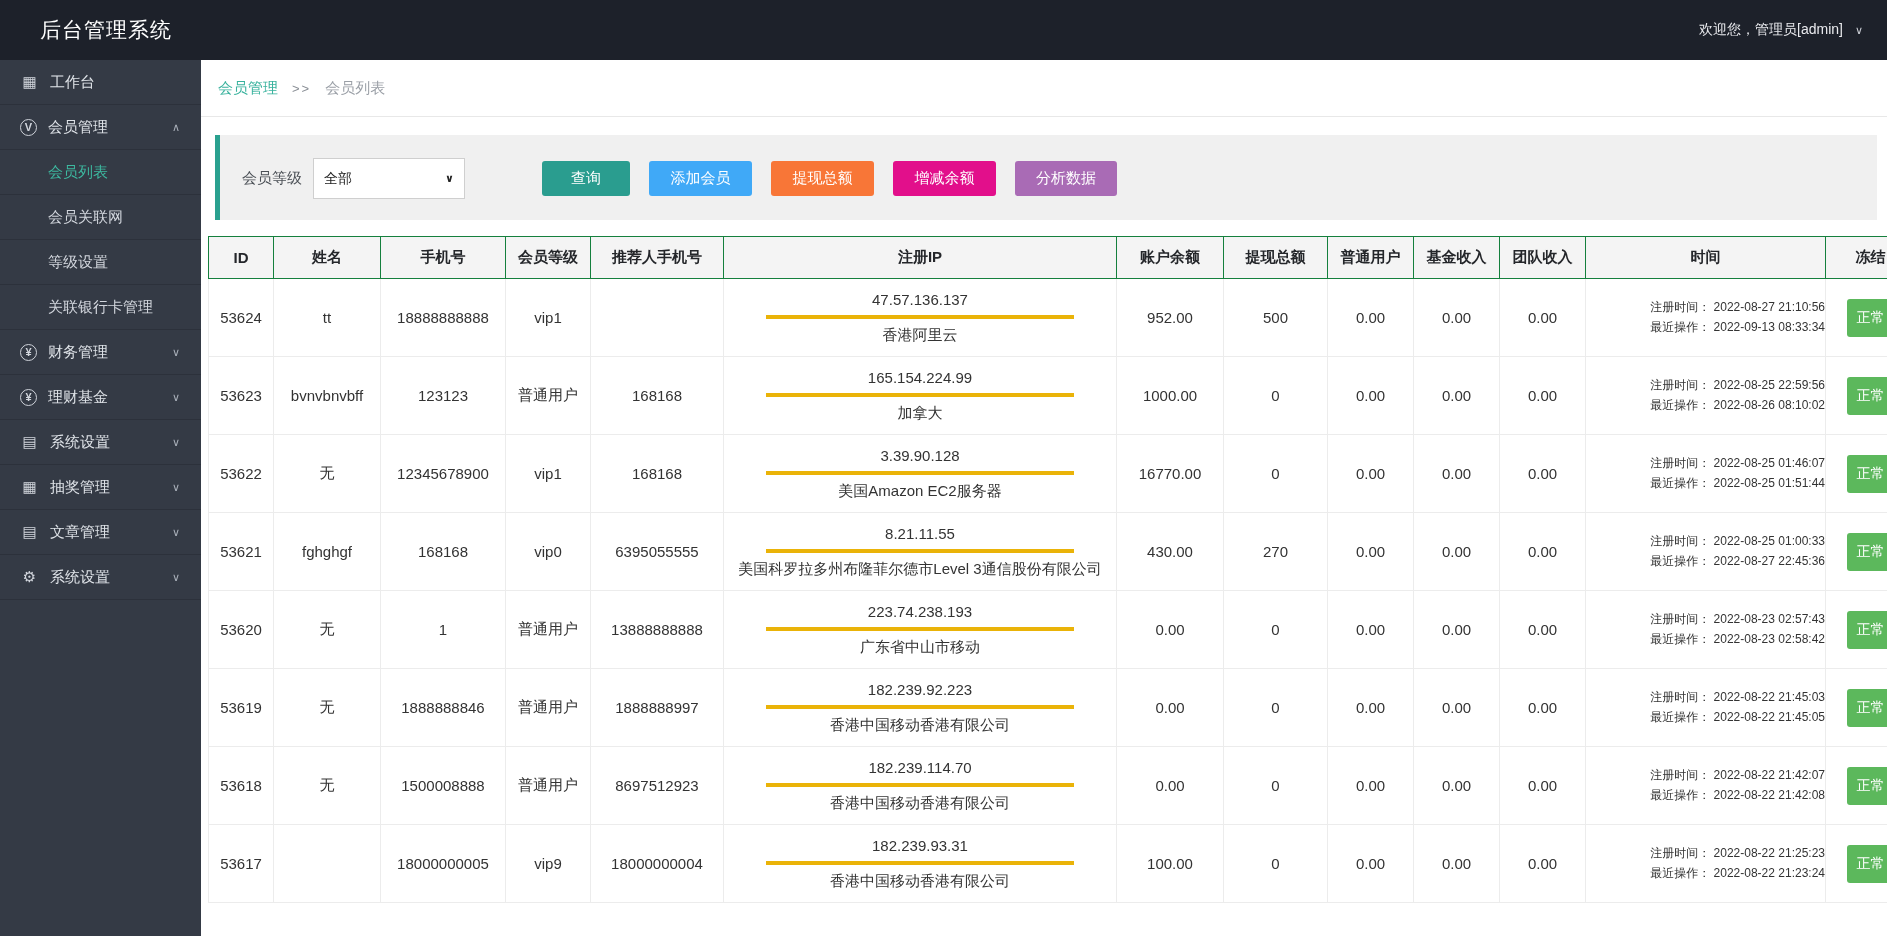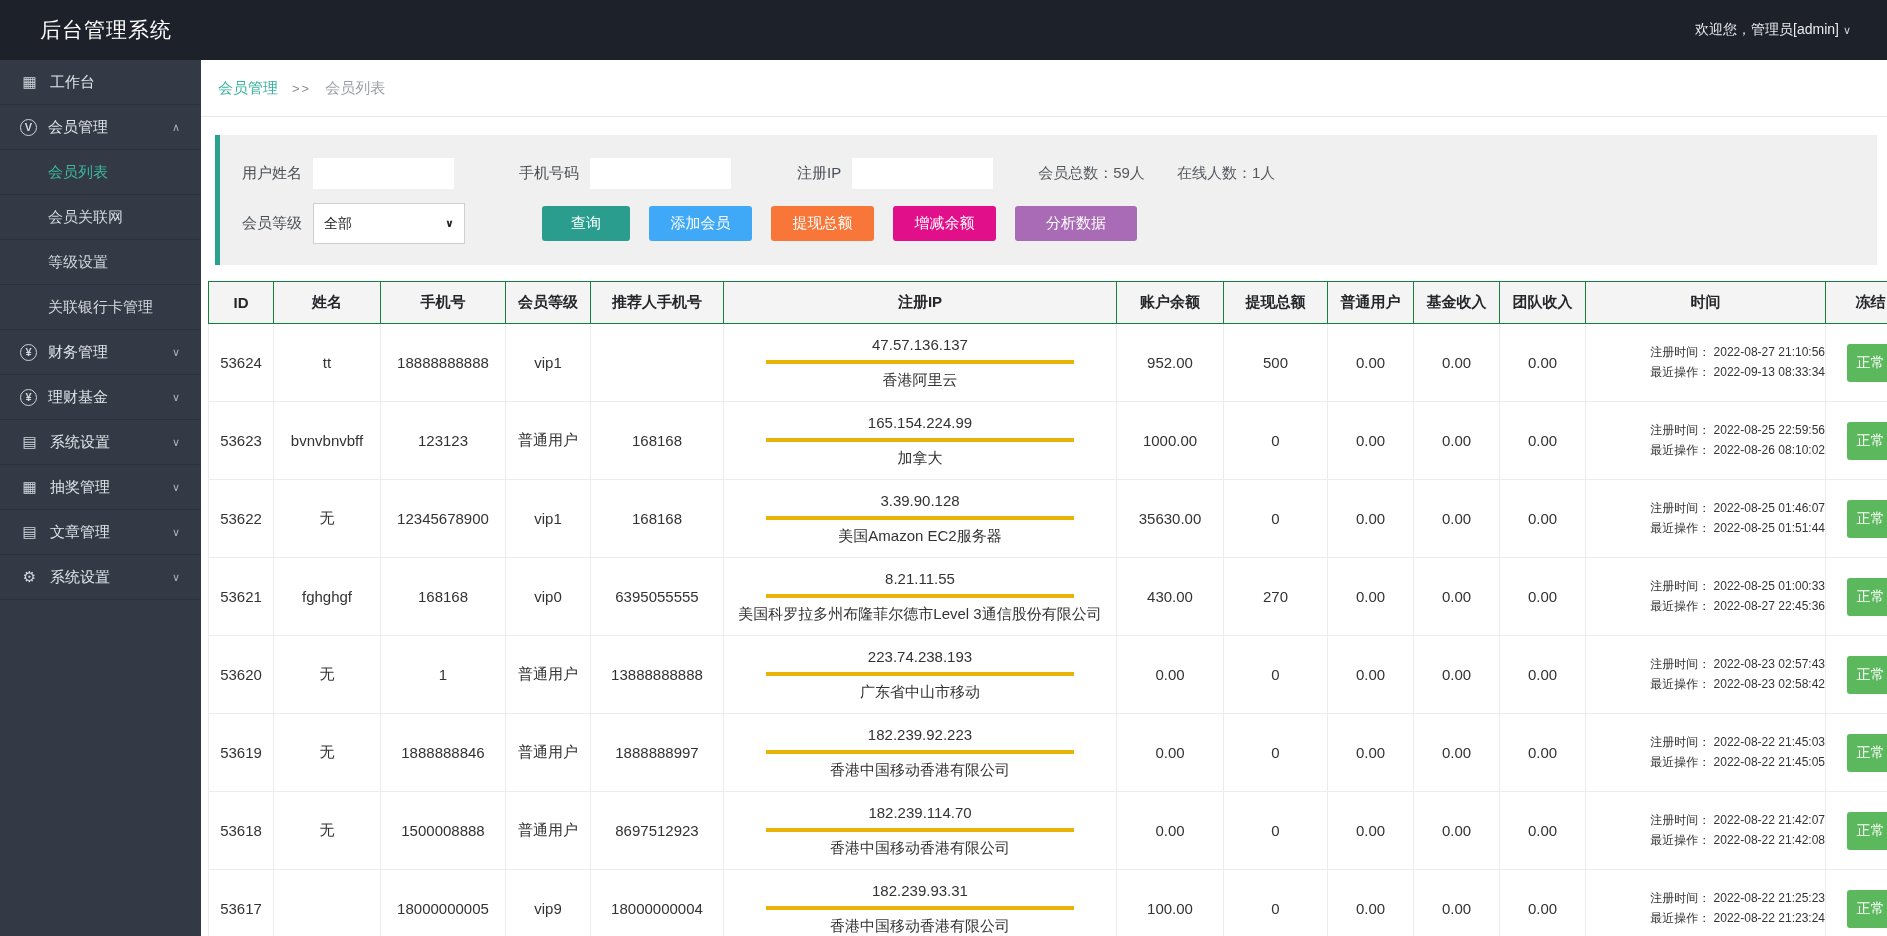--- a/index.html
+++ b/index.html
@@ -4,21 +4,21 @@
 <style>
   * { margin:0; padding:0; box-sizing:border-box; }
   html,body { width:1887px; height:936px; overflow:hidden; background:#fff;
     font-family:"Liberation Sans","DejaVu Sans",sans-serif; }
 
   
   .topbar { position:absolute; top:0; left:0; width:1887px; height:60px;
     background:#1d212a; color:#fff; display:flex; align-items:center;
     justify-content:space-between; z-index:5; }
   .topbar .title { margin-left:40px; font-size:21px; font-weight:500; letter-spacing:1px; }
-  .topbar .welcome { margin-right:36px; font-size:14px; color:#e9eaee; display:flex; align-items:center; gap:4px; cursor:pointer; }
+  .topbar .welcome { margin-right:24px; font-size:14px; color:#e9eaee; display:flex; align-items:center; gap:12px; cursor:pointer; }
   .topbar .welcome .chev { font-size:11px; color:#cfd2d9; }
 
   
   .sidebar { position:absolute; top:60px; left:0; width:201px; height:876px;
     background:#343a45; }
   .side-item { height:45px; display:flex; align-items:center; padding-left:20px;
     color:#dfe3e8; font-size:15px; border-bottom:1px solid #2c313b; position:relative; cursor:pointer; }
   .side-item .chev { position:absolute; right:21px; font-size:11px; color:#aab0ba; }
   .sub-item { height:45px; display:flex; align-items:center; padding-left:48px;
     color:#d2d6dd; font-size:15px; border-bottom:1px solid #2c313b; cursor:pointer; }
@@ -131,52 +131,34 @@
 
 <div class="main">
 
   <div class="crumb">
     <span class="parent">会员管理</span>
     <span class="sep">&gt;&gt;</span>
     <span class="cur">会员列表</span>
   </div>
 
   <div class="filter">
-    <div class="f-row first">
-      <div class="f-group">
-        <span class="f-label">用户姓名</span>
-        <input class="f-input" type="text" style="">
-      </div>
-      <div class="f-group g2">
-        <span class="f-label">手机号码</span>
-        <input class="f-input" type="text" style="">
-      </div>
-      <div class="f-group g3">
-        <span class="f-label">注册IP</span>
-        <input class="f-input" type="text" style="">
-      </div>
-      <div class="stats">
-        <span>会员总数：59人</span>
-        <span>在线人数：1人</span>
-      </div>
-    </div>
     <div class="f-row">
       <div class="f-group">
         <span class="f-label">会员等级</span>
         <div class="f-select">
           <span>全部</span>
           <span class="chev">∨</span>
         </div>
       </div>
       <div class="btns" id="filter-buttons">
           <button class="fbtn" style="background: rgb(42, 157, 143); width: 88px;">查询</button>
           <button class="fbtn" style="background: rgb(64, 169, 247); width: 103px;">添加会员</button>
           <button class="fbtn" style="background: rgb(248, 118, 55); width: 103px;">提现总额</button>
           <button class="fbtn" style="background: rgb(226, 15, 139); width: 103px;">增减余额</button>
-          <button class="fbtn" style="background: rgb(169, 107, 181); width: 122px;">分析数据</button>
+          <button class="fbtn" style="background: rgb(169, 107, 181); width: 102px;">分析数据</button>
         </div>
     </div>
   </div>
 
   <div class="table-wrap">
     <table>
       <thead>
           <tr id="thead-row">
             <th class="c0">ID</th>
             <th class="c1">姓名</th>
@@ -239,21 +221,21 @@
           <tr>
             <td class="c0">53622</td>
             <td class="c1">无</td>
             <td class="c2">12345678900</td>
             <td class="c3">vip1</td>
             <td class="c4">168168</td>
             <td class="c5">
               <div class="ip-top">3.39.90.128</div>
               <div class="ip-loc">美国Amazon EC2服务器</div>
             </td>
-            <td class="c6">35630.00</td>
+            <td class="c6">16770.00</td>
             <td class="c7">0</td>
             <td class="c8">0.00</td>
             <td class="c9">0.00</td>
             <td class="c10">0.00</td>
             <td class="c11 t-time">
               <div>注册时间： 2022-08-25 01:46:07</div>
               <div>最近操作： 2022-08-25 01:51:44</div>
             </td>
             <td class="c12"><span class="badge" style="background: rgb(92, 184, 92);">正常</span></td>
           </tr>

